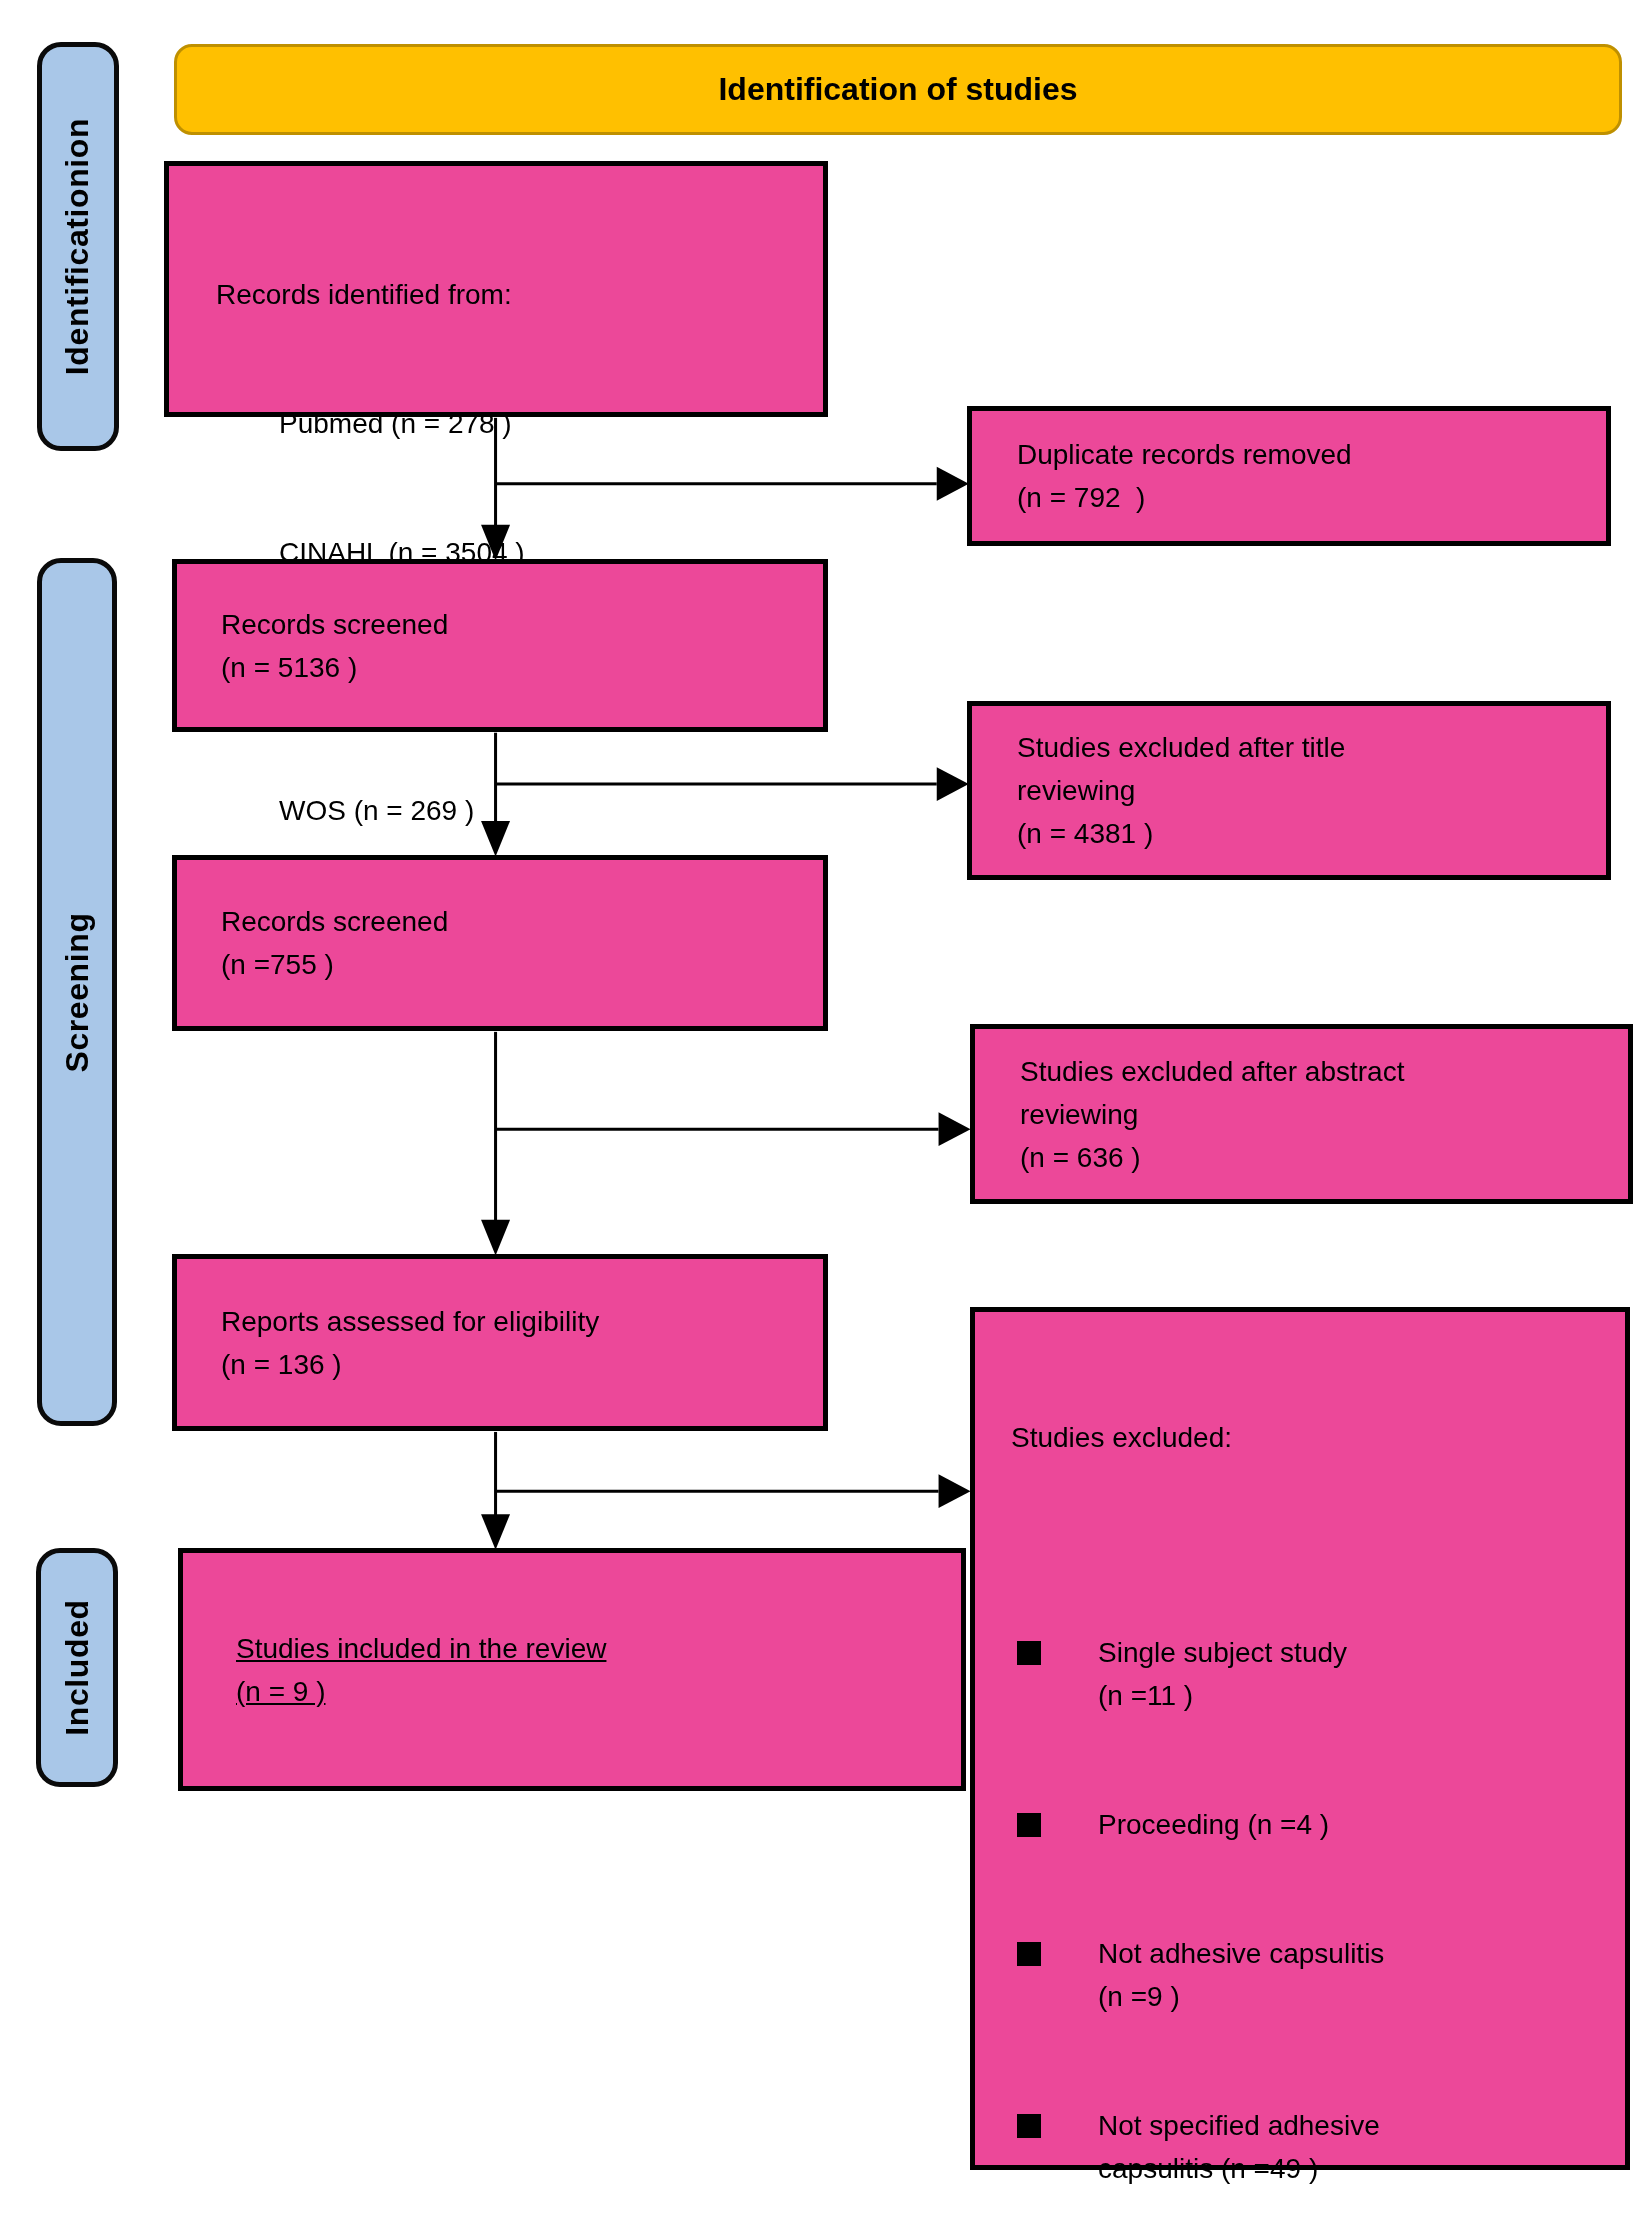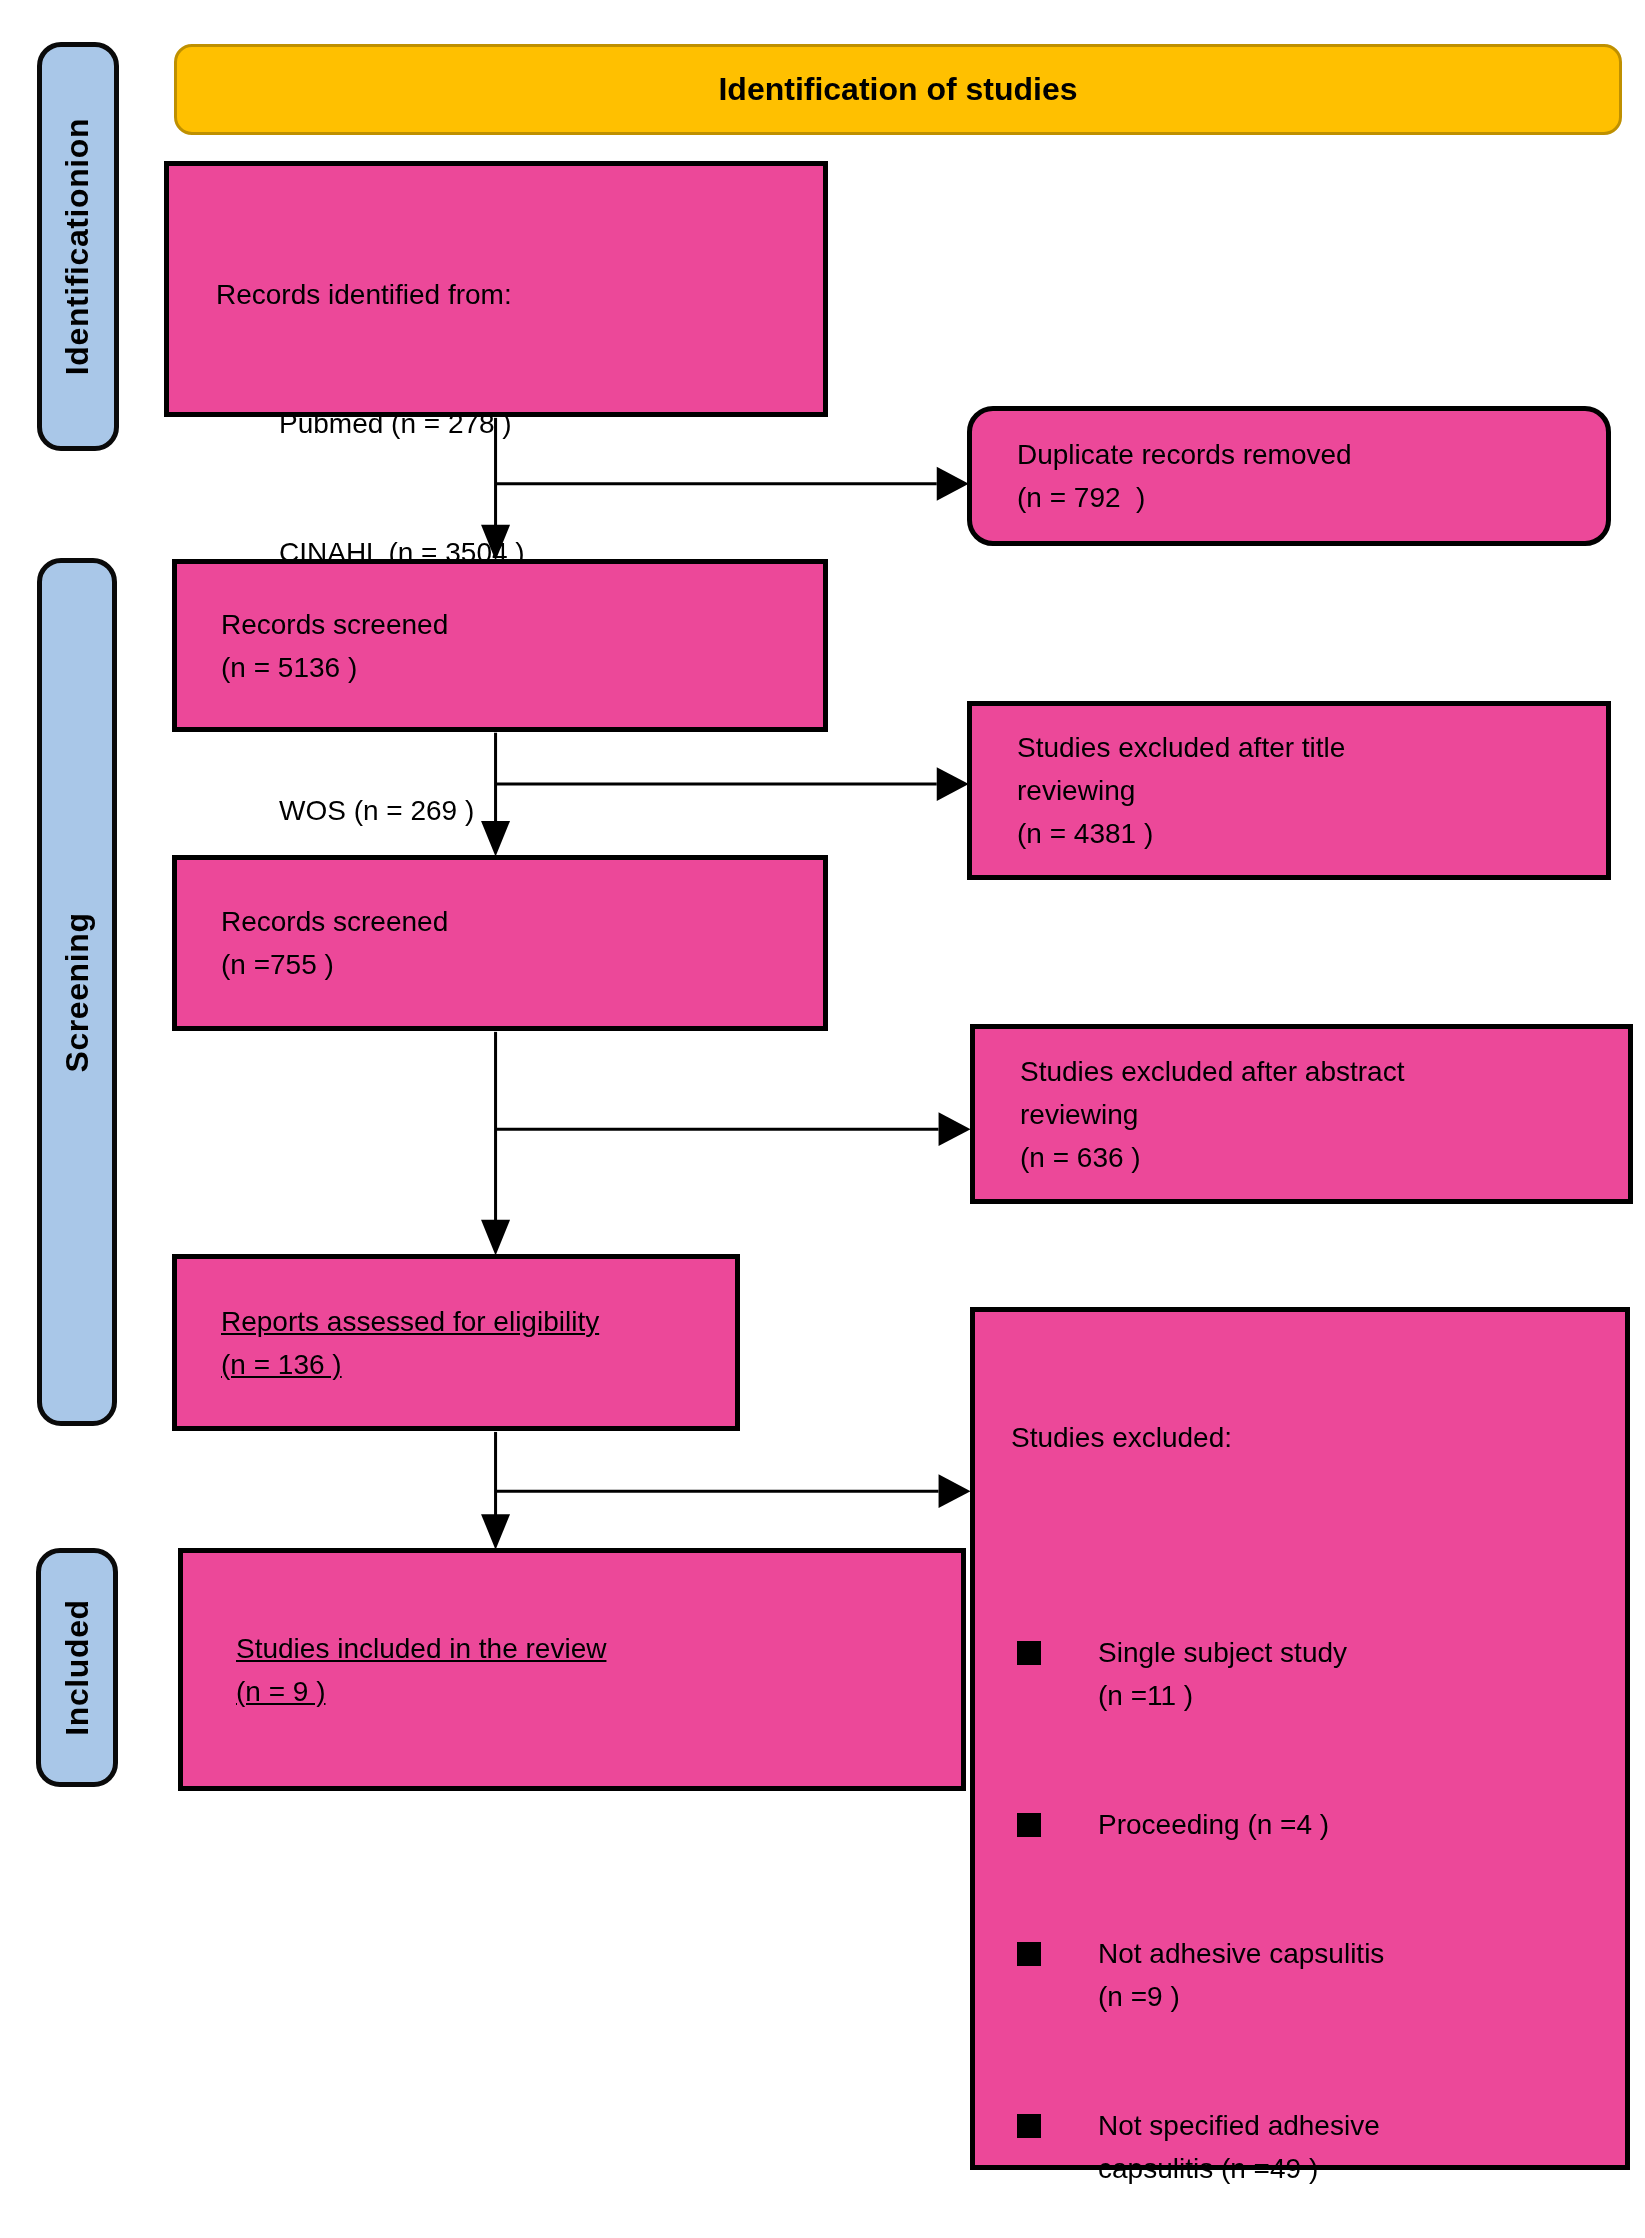--- a/index.html
+++ b/index.html
@@ -109,31 +109,31 @@
   <div class="fbox vcenter" style="left:172px;top:559px;width:656px;height:173px;padding-left:44px;">
     <div>Records screened</div>
     <div>(n = 5136 )</div>
   </div>
 
   <div class="fbox vcenter" style="left:172px;top:855px;width:656px;height:176px;padding-left:44px;">
     <div>Records screened</div>
     <div>(n =755 )</div>
   </div>
 
-  <div class="fbox vcenter" style="left:172px;top:1254px;width:568px;height:177px;padding-left:44px;text-decoration:underline;">
+  <div class="fbox vcenter" style="left:172px;top:1254px;width:656px;height:177px;padding-left:44px;">
     <div>Reports assessed for eligibility</div>
     <div>(n = 136 )</div>
   </div>
 
   <div class="fbox vcenter" style="left:178px;top:1548px;width:788px;height:243px;padding-left:53px;text-decoration:underline;">
     <div>Studies included in the review</div>
     <div>(n = 9 )</div>
   </div>
 
-  <div class="fbox vcenter" style="left:967px;top:406px;width:644px;height:140px;padding-left:45px;border-radius:26px;">
+  <div class="fbox vcenter" style="left:967px;top:406px;width:644px;height:140px;padding-left:45px;">
     <div>Duplicate records removed</div>
     <div>(n = 792  )</div>
   </div>
 
   <div class="fbox vcenter" style="left:967px;top:701px;width:644px;height:179px;padding-left:45px;">
     <div class="wrap-narrow">Studies excluded after title reviewing</div>
     <div>(n = 4381 )</div>
   </div>
 
   <div class="fbox vcenter" style="left:970px;top:1024px;width:663px;height:180px;padding-left:45px;">

